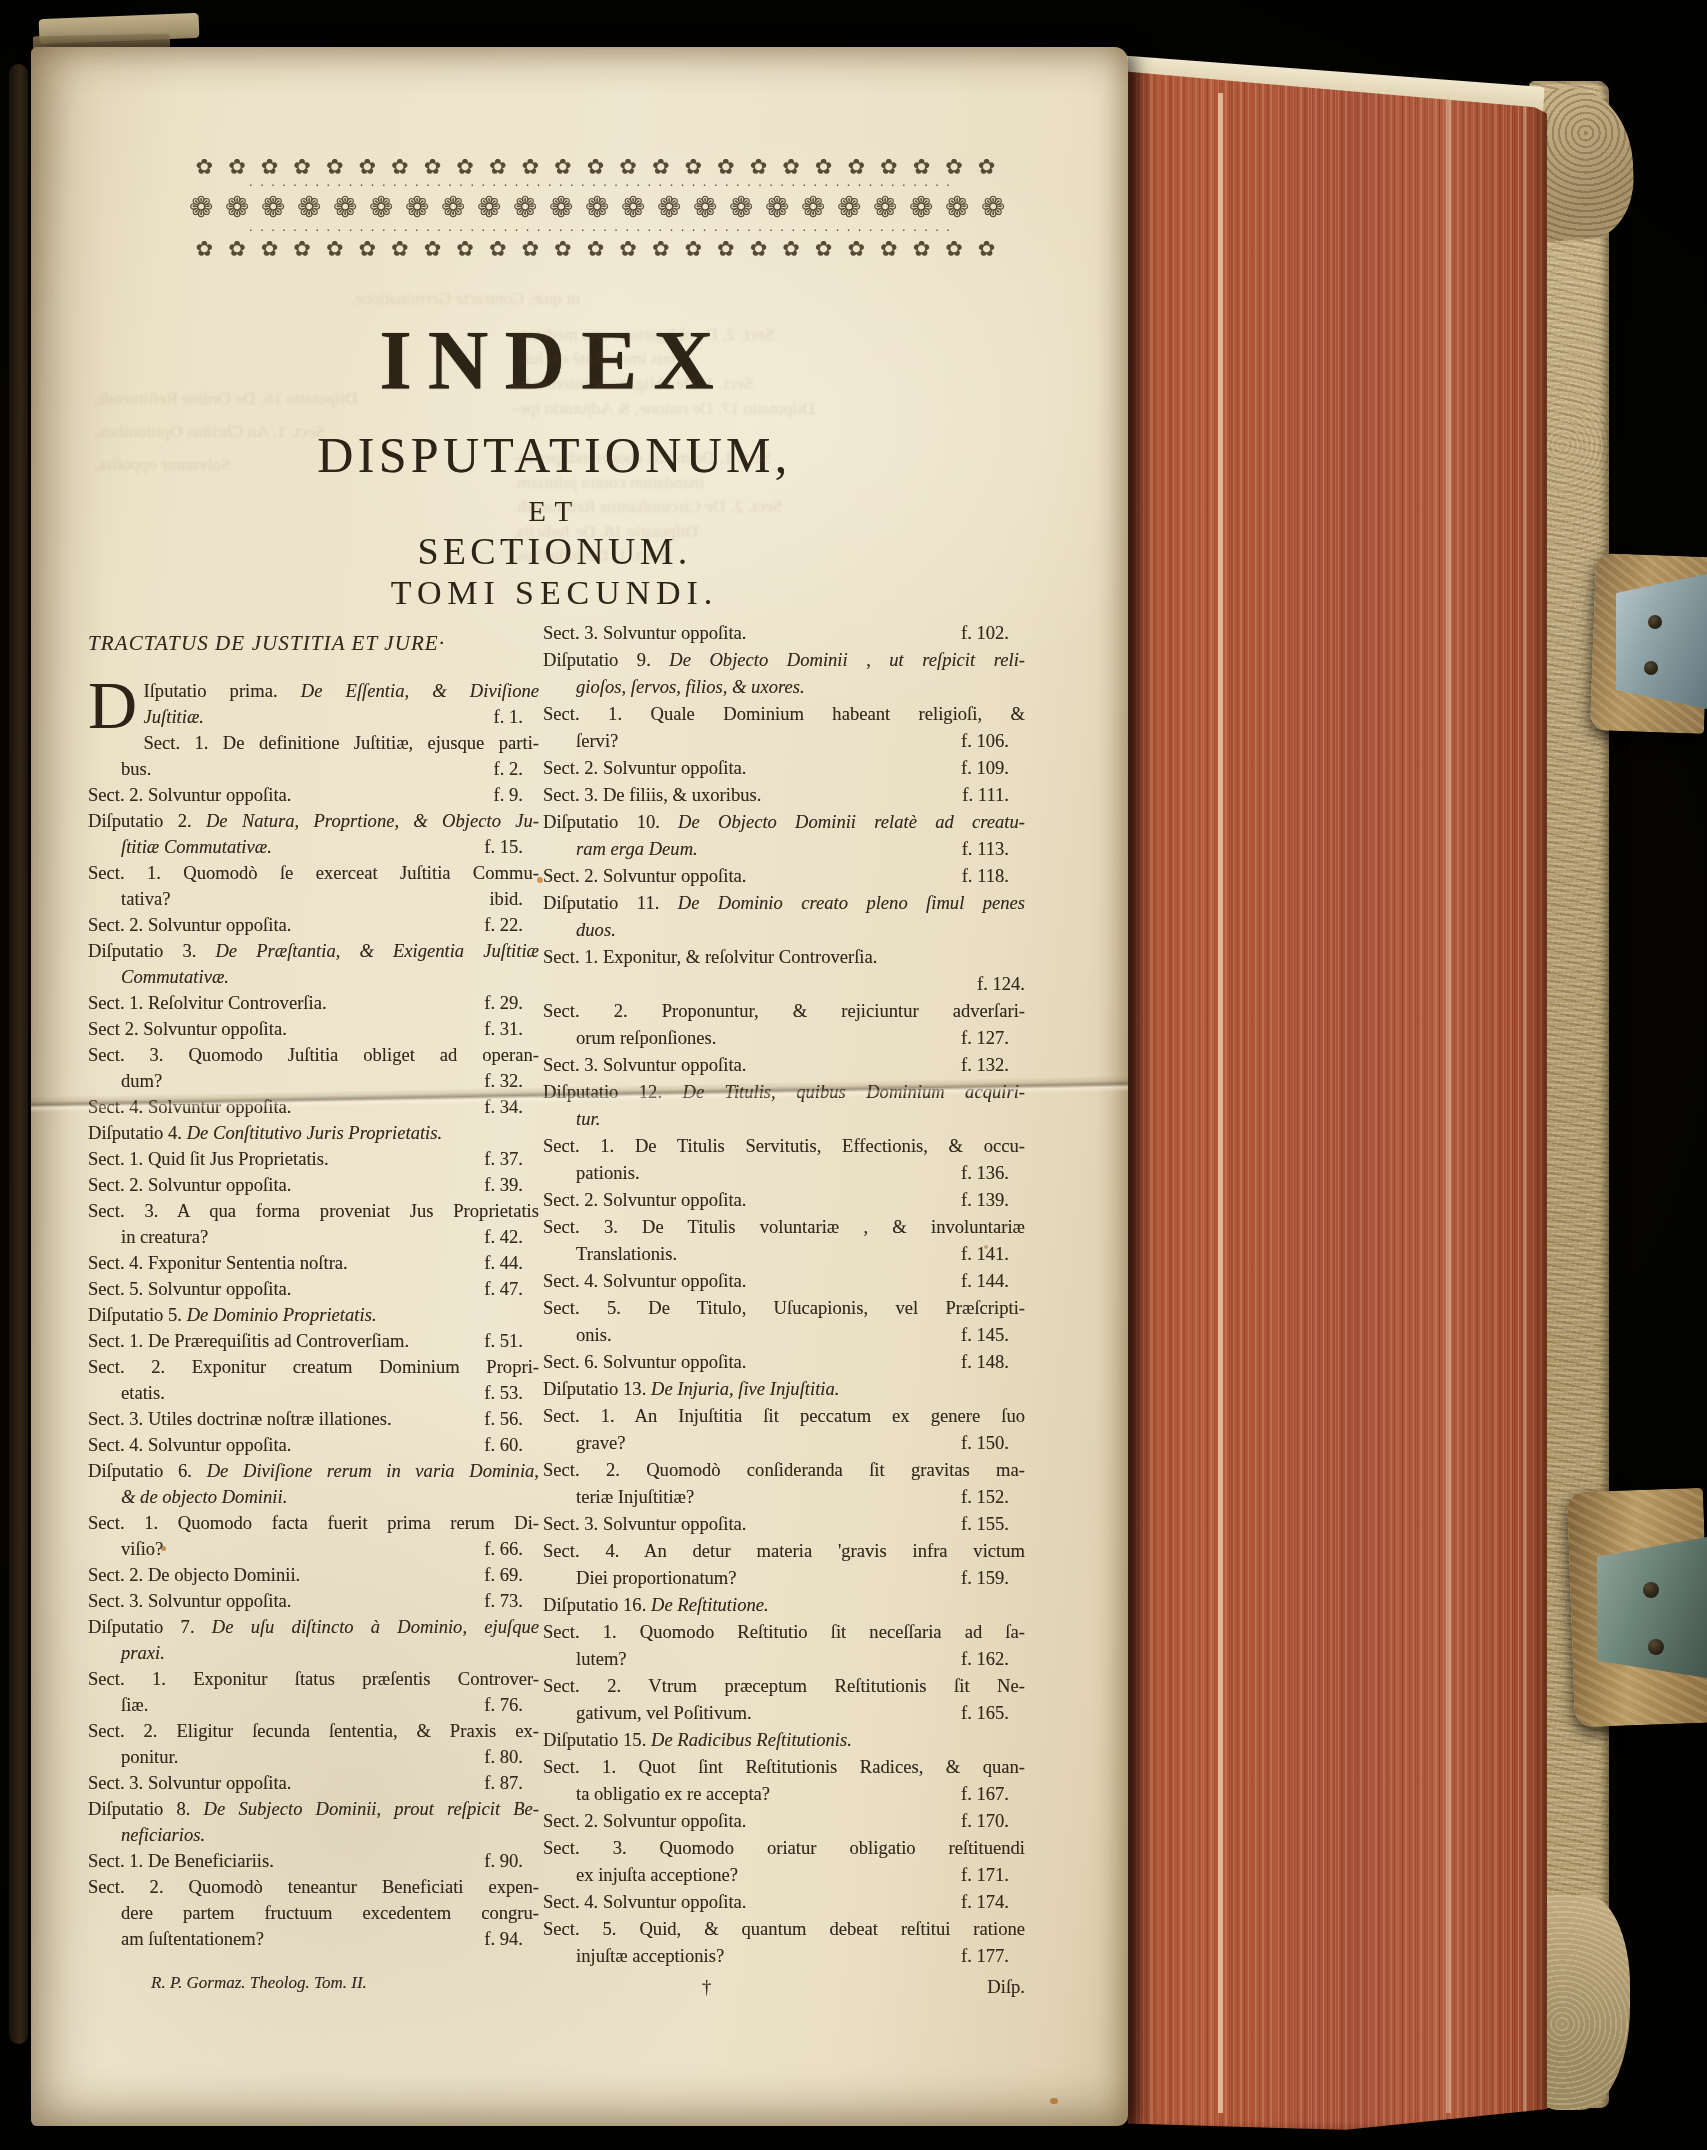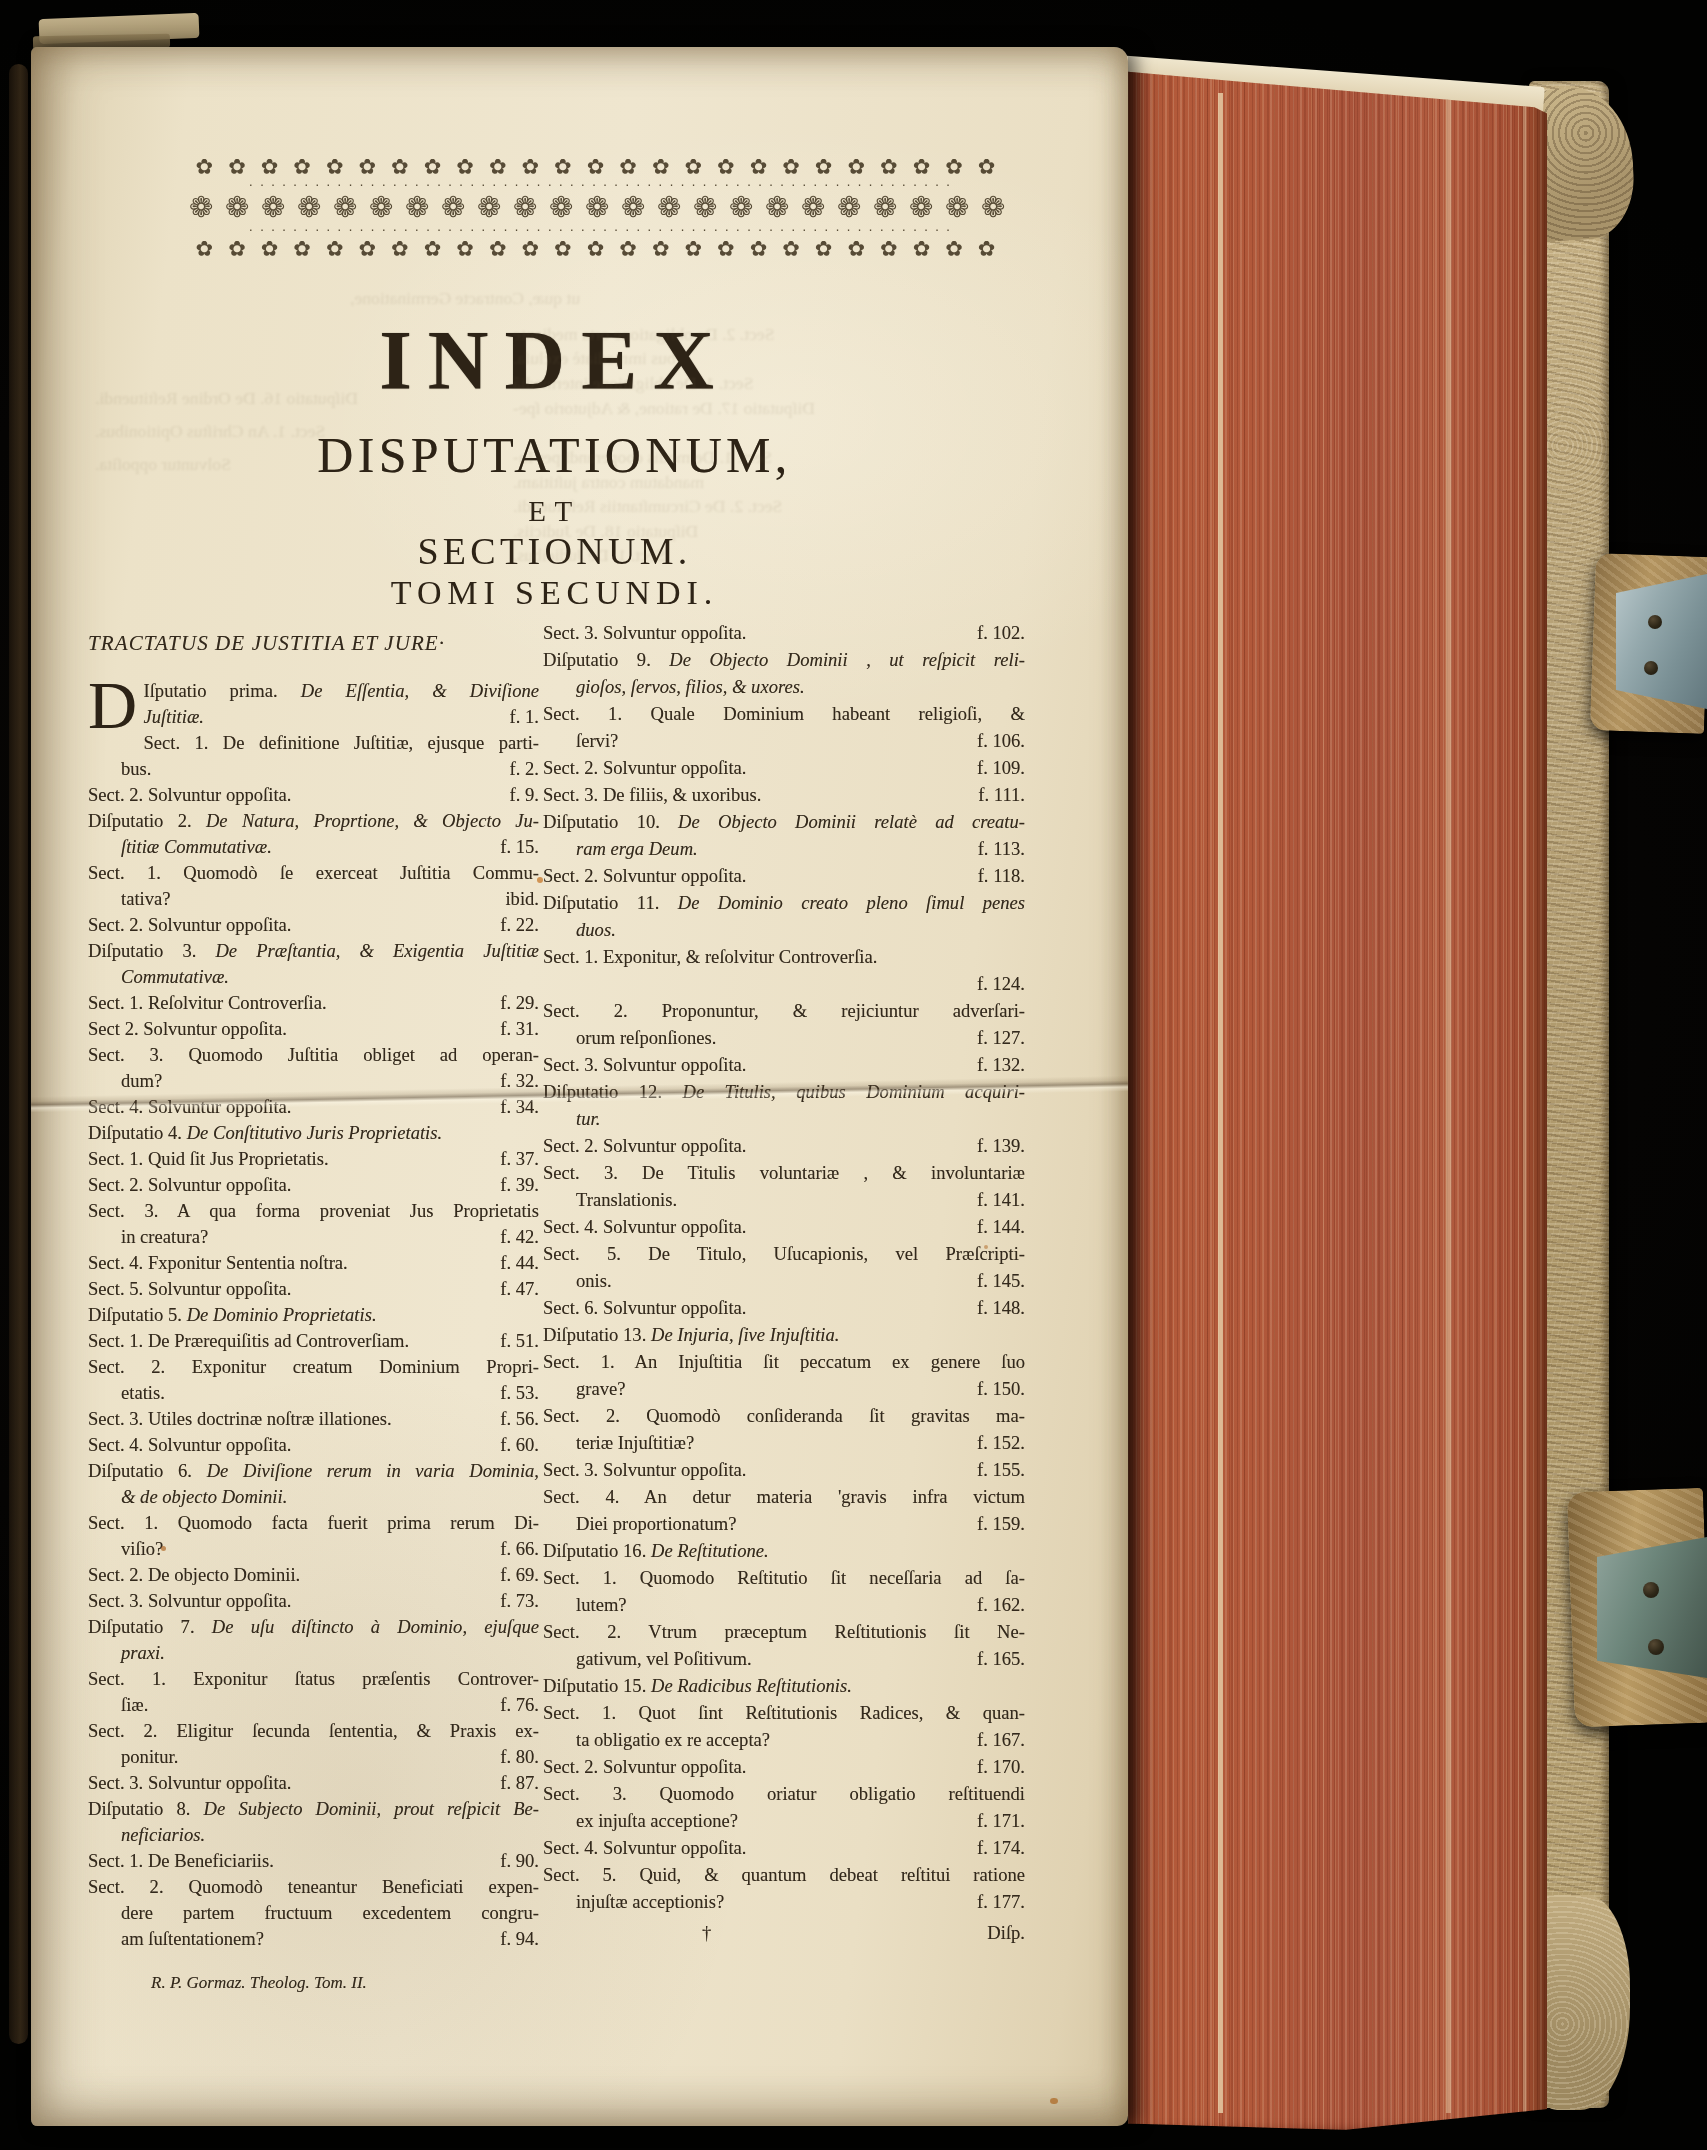--- a/index.html
+++ b/index.html
@@ -87,21 +87,21 @@
   
   .col{position:absolute;font-size:18.6px;color:#33291c;text-shadow:0 0 0.5px rgba(40,30,15,.35);}
   .col-left{left:57px;top:583px;width:451px;line-height:26px;}
   .col-right{left:512px;top:572px;width:482px;line-height:27px;}
   .col-head{font-style:italic;font-size:21px;letter-spacing:1.1px;margin-bottom:22.4px;white-space:nowrap;}
   .entry{position:relative;}
   .line{position:relative;min-height:1em;}
   .line.cont{padding-left:33px;}
   .line.j{text-align:justify;text-align-last:justify;}
   .it{font-style:italic;}
-  .folio{position:absolute;right:0;bottom:0;white-space:nowrap;}
+  .folio{position:absolute;right:16px;bottom:0;white-space:nowrap;}
   .folio-line{text-align:right;}
   .dropcap{float:left;font-size:68px;line-height:51px;padding:2.1px 6.4px 0 0;color:#2d2316;}
   .sig{font-style:italic;font-size:17px;padding-left:63px;margin-top:18px;}
   .catchline{display:flex;justify-content:space-between;padding-left:159px;margin-top:4.3px;}
 
   
   .crease{position:absolute;left:0;top:1039px;width:1097px;height:16px;z-index:9;pointer-events:none;
     transform:rotate(-1.1deg);
     background:linear-gradient(180deg, transparent 0%, rgba(120,100,70,.18) 30%, rgba(62,46,28,.42) 52%, rgba(255,250,235,.45) 72%, transparent 100%);}
   .ghost{position:absolute;font-size:17.6px;color:#7b6a4c;opacity:.15;filter:blur(1.1px);transform:scaleX(-1);white-space:nowrap;z-index:1;}
@@ -328,20 +328,24 @@
             <div class="line cont"><span>orum reſponſiones.</span><span class="folio">f. 127.</span></div>
           </div>
           <div class="entry">
             <div class="line"><span>Sect. 3. Solvuntur oppoſita.</span><span class="folio">f. 132.</span></div>
           </div>
           <div class="entry">
             <div class="line j"><span>Diſputatio 12. </span><span class="it">De Titulis, quibus Dominium acquiri-</span></div>
             <div class="line cont"><span class="it">tur.</span></div>
           </div>
           <div class="entry">
+            <div class="line j"><span>Sect. 1. De Titulis Servitutis, Effectionis, &amp; occu-</span></div>
+            <div class="line cont"><span>pationis.</span><span class="folio">f. 136.</span></div>
+          </div>
+          <div class="entry">
             <div class="line"><span>Sect. 2. Solvuntur oppoſita.</span><span class="folio">f. 139.</span></div>
           </div>
           <div class="entry">
             <div class="line j"><span>Sect. 3. De Titulis voluntariæ , &amp; involuntariæ</span></div>
             <div class="line cont"><span>Translationis.</span><span class="folio">f. 141.</span></div>
           </div>
           <div class="entry">
             <div class="line"><span>Sect. 4. Solvuntur oppoſita.</span><span class="folio">f. 144.</span></div>
           </div>
           <div class="entry">

